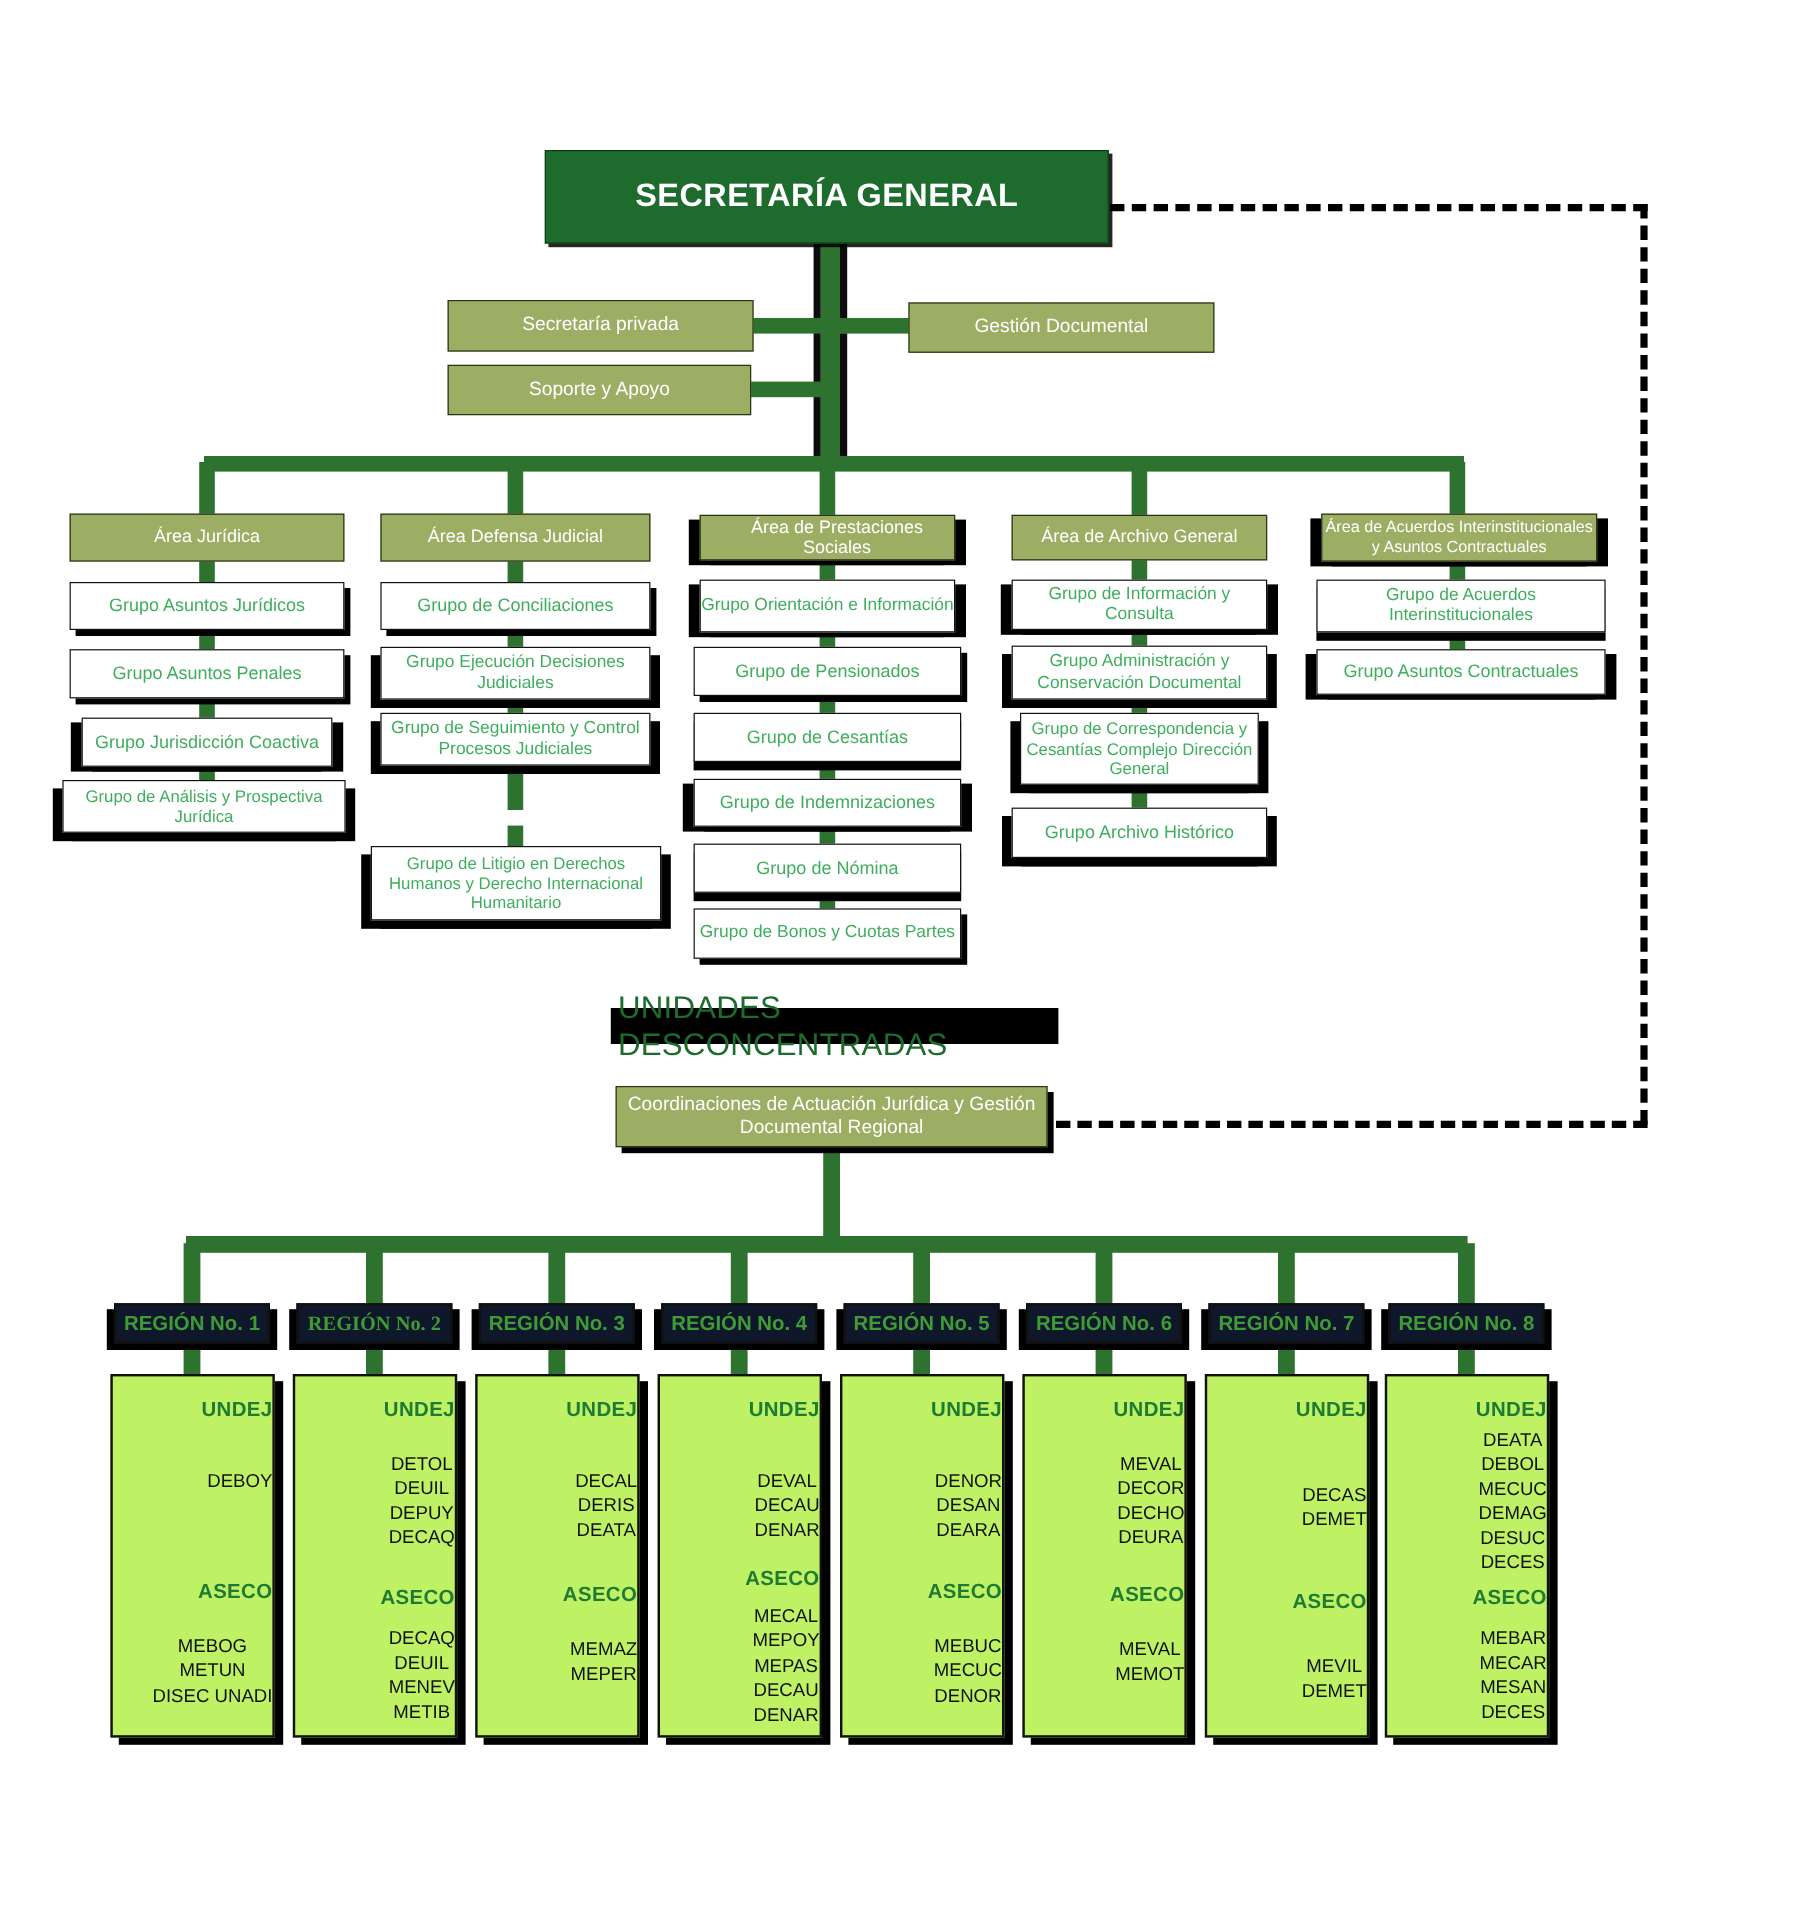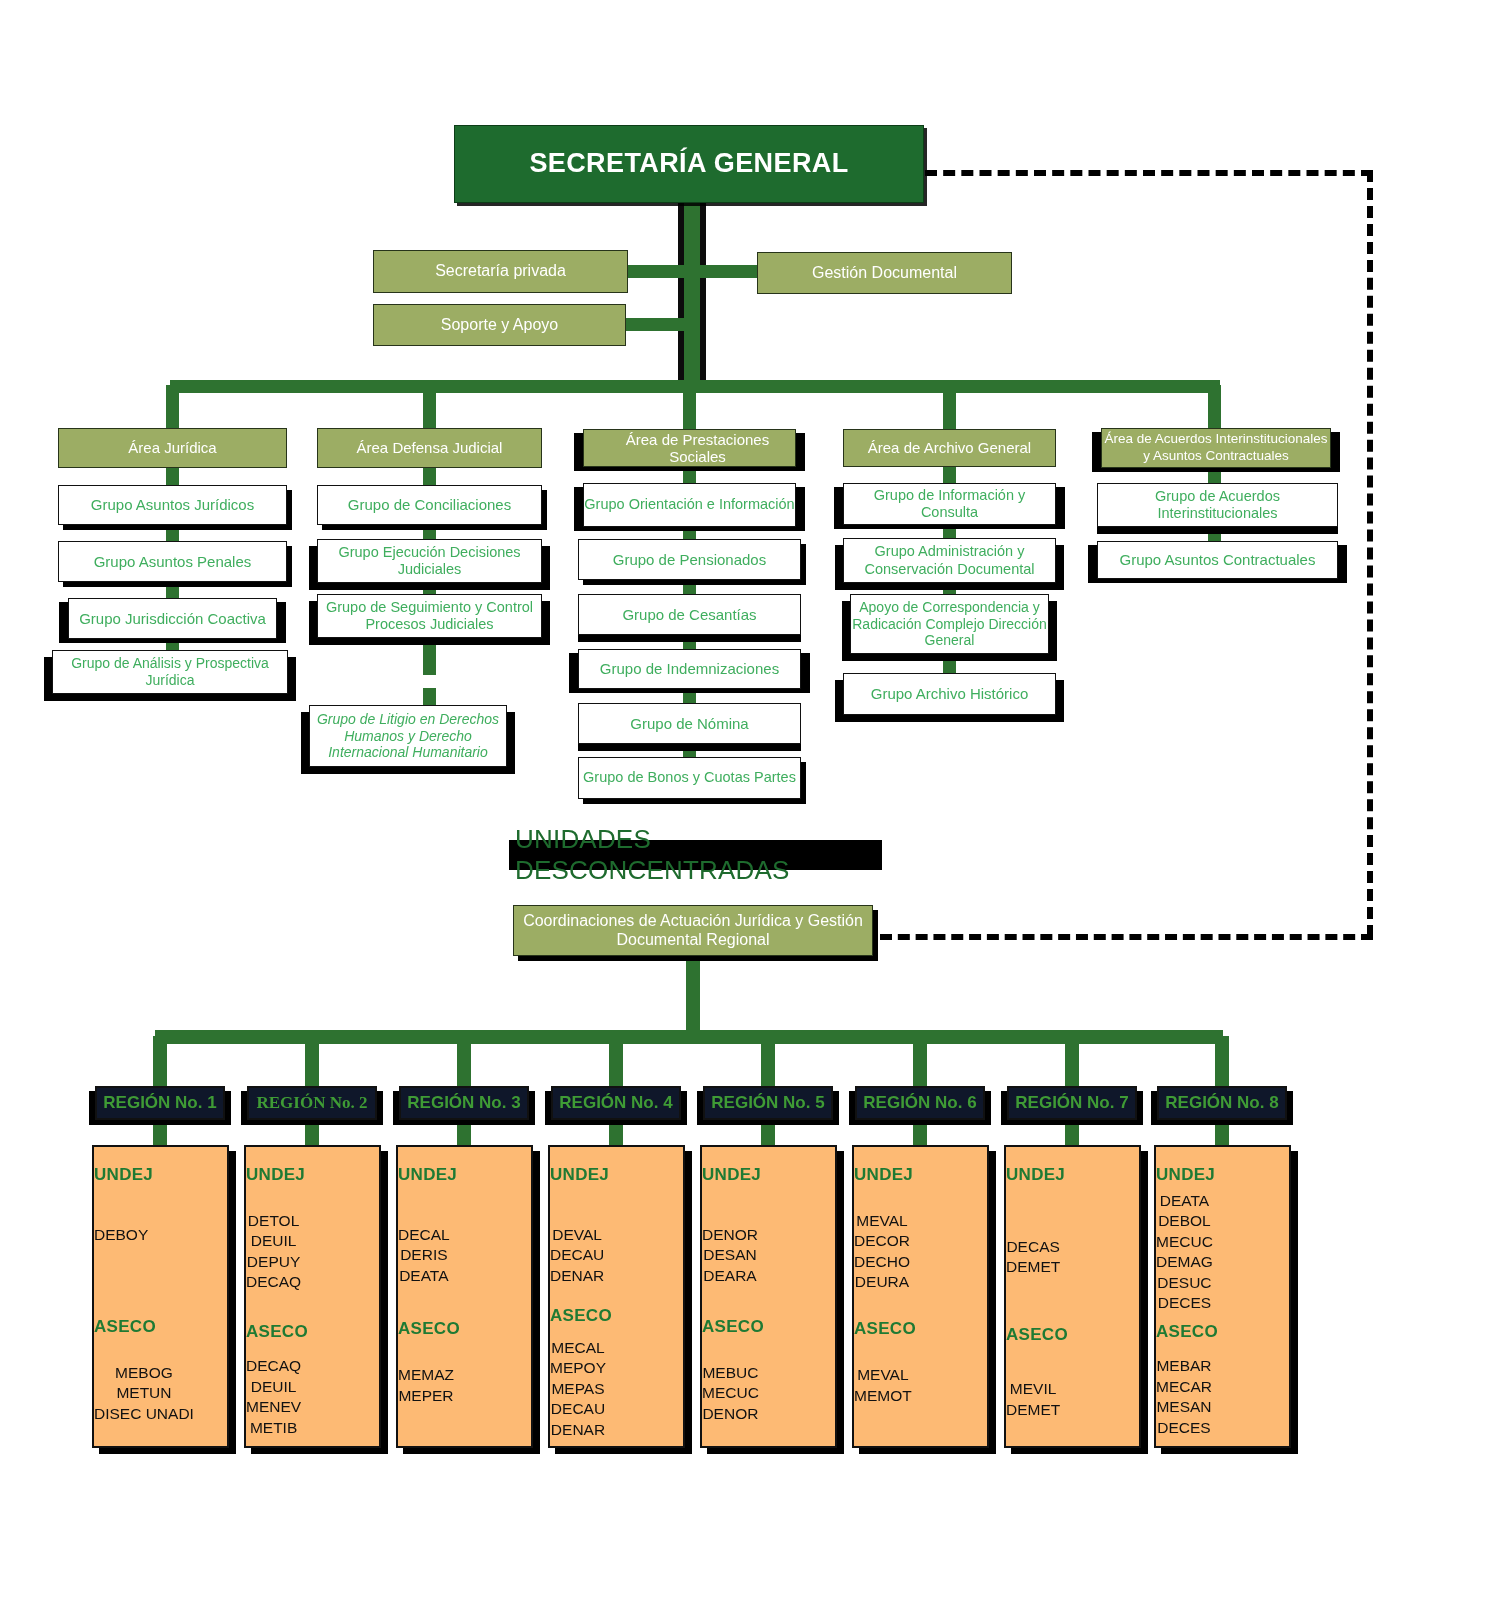--- a/index.html
+++ b/index.html
@@ -80,25 +80,25 @@
     border:2px solid #111;
     color:#3f9b35;
     font-weight:bold;
     font-size:17px;
     box-shadow:6px 5px 0 #000, -6px 5px 0 #000;
   }
 
   
   .region-body {
     position:absolute;
-    background:#fdba74;
+    background:#bef264;
     border:2.5px solid #111;
     box-shadow:7px 6px 0 #000;
     z-index:5;
-    display:flex; flex-direction:column; align-items:flex-start;
+    display:flex; flex-direction:column; align-items:flex-end;
     padding-top:18px;
     font-size:15.5px;
     color:#111;
   }
   .region-body .sec-title {
     color:#1f7a33; font-weight:bold; font-size:17px; letter-spacing:.3px;
   }
   .region-body .code-list { display:flex; flex-direction:column; align-items:center; line-height:1.32; }
   .region-body .spacer-a { height:26px; }
   .region-body .spacer-b { height:40px; }
@@ -149,21 +149,21 @@
   <div class="conn" style="left:423px; top:465px; width:13px; height:45px;"></div>
   <div class="conn" style="left:423px; top:520px; width:13px; height:46px;"></div>
   <div class="conn" style="left:423px; top:578px; width:13px; height:42px;"></div>
   <div class="conn" style="left:423px; top:633px; width:13px; height:42px;"></div>
   <div class="conn" style="left:423px; top:688px; width:13px; height:35px;"></div>
 
   <div class="abox olive area-head" style="left:317px; top:428px; width:225px; height:40px;">Área Defensa Judicial</div>
   <div class="abox wbox sh" style="left:317px; top:485px; width:225px; height:40px;">Grupo  de Conciliaciones</div>
   <div class="abox wbox sh-big" style="left:317px; top:539px; width:225px; height:44px; font-size:14.5px;">Grupo Ejecución Decisiones Judiciales</div>
   <div class="abox wbox sh-big" style="left:317px; top:594px; width:225px; height:44px; font-size:14.5px;">Grupo  de Seguimiento  y Control Procesos Judiciales</div>
-  <div class="abox wbox sh-big" style="left:309px; top:705px; width:198px; height:62px; font-size:14px;font-style:italic;">Grupo de Litigio en Derechos Humanos  y Derecho Internacional Humanitario</div>
+  <div class="abox wbox sh-big" style="left:309px; top:705px; width:242px; height:62px; font-size:14px;">Grupo de Litigio en Derechos Humanos  y Derecho Internacional Humanitario</div>
 
   <div class="conn" style="left:683px; top:466px; width:13px; height:42px;"></div>
   <div class="conn" style="left:683px; top:522px; width:13px; height:42px;"></div>
   <div class="conn" style="left:683px; top:578px; width:13px; height:42px;"></div>
   <div class="conn" style="left:683px; top:632px; width:13px; height:42px;"></div>
   <div class="conn" style="left:683px; top:687px; width:13px; height:42px;"></div>
   <div class="conn" style="left:683px; top:742px; width:13px; height:28px;"></div>
 
   <div class="abox olive shadow-lr area-head" style="left:583px; top:429px; width:213px; height:38px;padding-left:16px;">Área de Prestaciones Sociales</div>
   <div class="abox wbox sh-lr" style="left:583px; top:483px; width:213px; height:44px; font-size:14.5px;">Grupo Orientación e Información</div>
@@ -174,21 +174,21 @@
   <div class="abox wbox sh" style="left:578px; top:757px; width:223px; height:42px; font-size:14.5px;">Grupo  de Bonos y Cuotas Partes</div>
 
   <div class="conn" style="left:943px; top:466px; width:13px; height:42px;"></div>
   <div class="conn" style="left:943px; top:522px; width:13px; height:42px;"></div>
   <div class="conn" style="left:943px; top:578px; width:13px; height:42px;"></div>
   <div class="conn" style="left:943px; top:650px; width:13px; height:28px;"></div>
 
   <div class="abox olive area-head" style="left:843px; top:429px; width:213px; height:38px;">Área de Archivo General</div>
   <div class="abox wbox sh-lr" style="left:843px; top:483px; width:213px; height:42px; font-size:14.5px;">Grupo de Información y Consulta</div>
   <div class="abox wbox sh-big" style="left:843px; top:538px; width:213px; height:45px; font-size:14.5px;">Grupo  Administración y Conservación Documental</div>
-  <div class="abox wbox sh-big" style="left:850px; top:594px; width:199px; height:60px; font-size:14px;">Apoyo de Correspondencia  y Radicación Complejo Dirección General</div>
+  <div class="abox wbox sh-big" style="left:850px; top:594px; width:199px; height:60px; font-size:14px;">Grupo de Correspondencia  y Cesantías Complejo Dirección General</div>
   <div class="abox wbox sh-big" style="left:843px; top:673px; width:213px; height:42px;">Grupo Archivo Histórico</div>
 
   <div class="conn" style="left:1208px; top:466px; width:13px; height:42px;"></div>
   <div class="conn" style="left:1208px; top:522px; width:13px; height:42px;"></div>
 
   <div class="abox olive shadow-lr area-head-sm" style="left:1101px; top:428px; width:230px; height:40px;">Área de Acuerdos Interinstitucionales y Asuntos Contractuales</div>
   <div class="abox wbox sh-b" style="left:1097px; top:483px; width:241px; height:44px; font-size:14.5px;">Grupo de Acuerdos Interinstitucionales</div>
   <div class="abox wbox sh-lr" style="left:1097px; top:541px; width:241px; height:38px;">Grupo Asuntos Contractuales</div>
 
   <div class="banner" style="left:509px; top:840px; width:373px; height:30px;">UNIDADES DESCONCENTRADAS</div>

